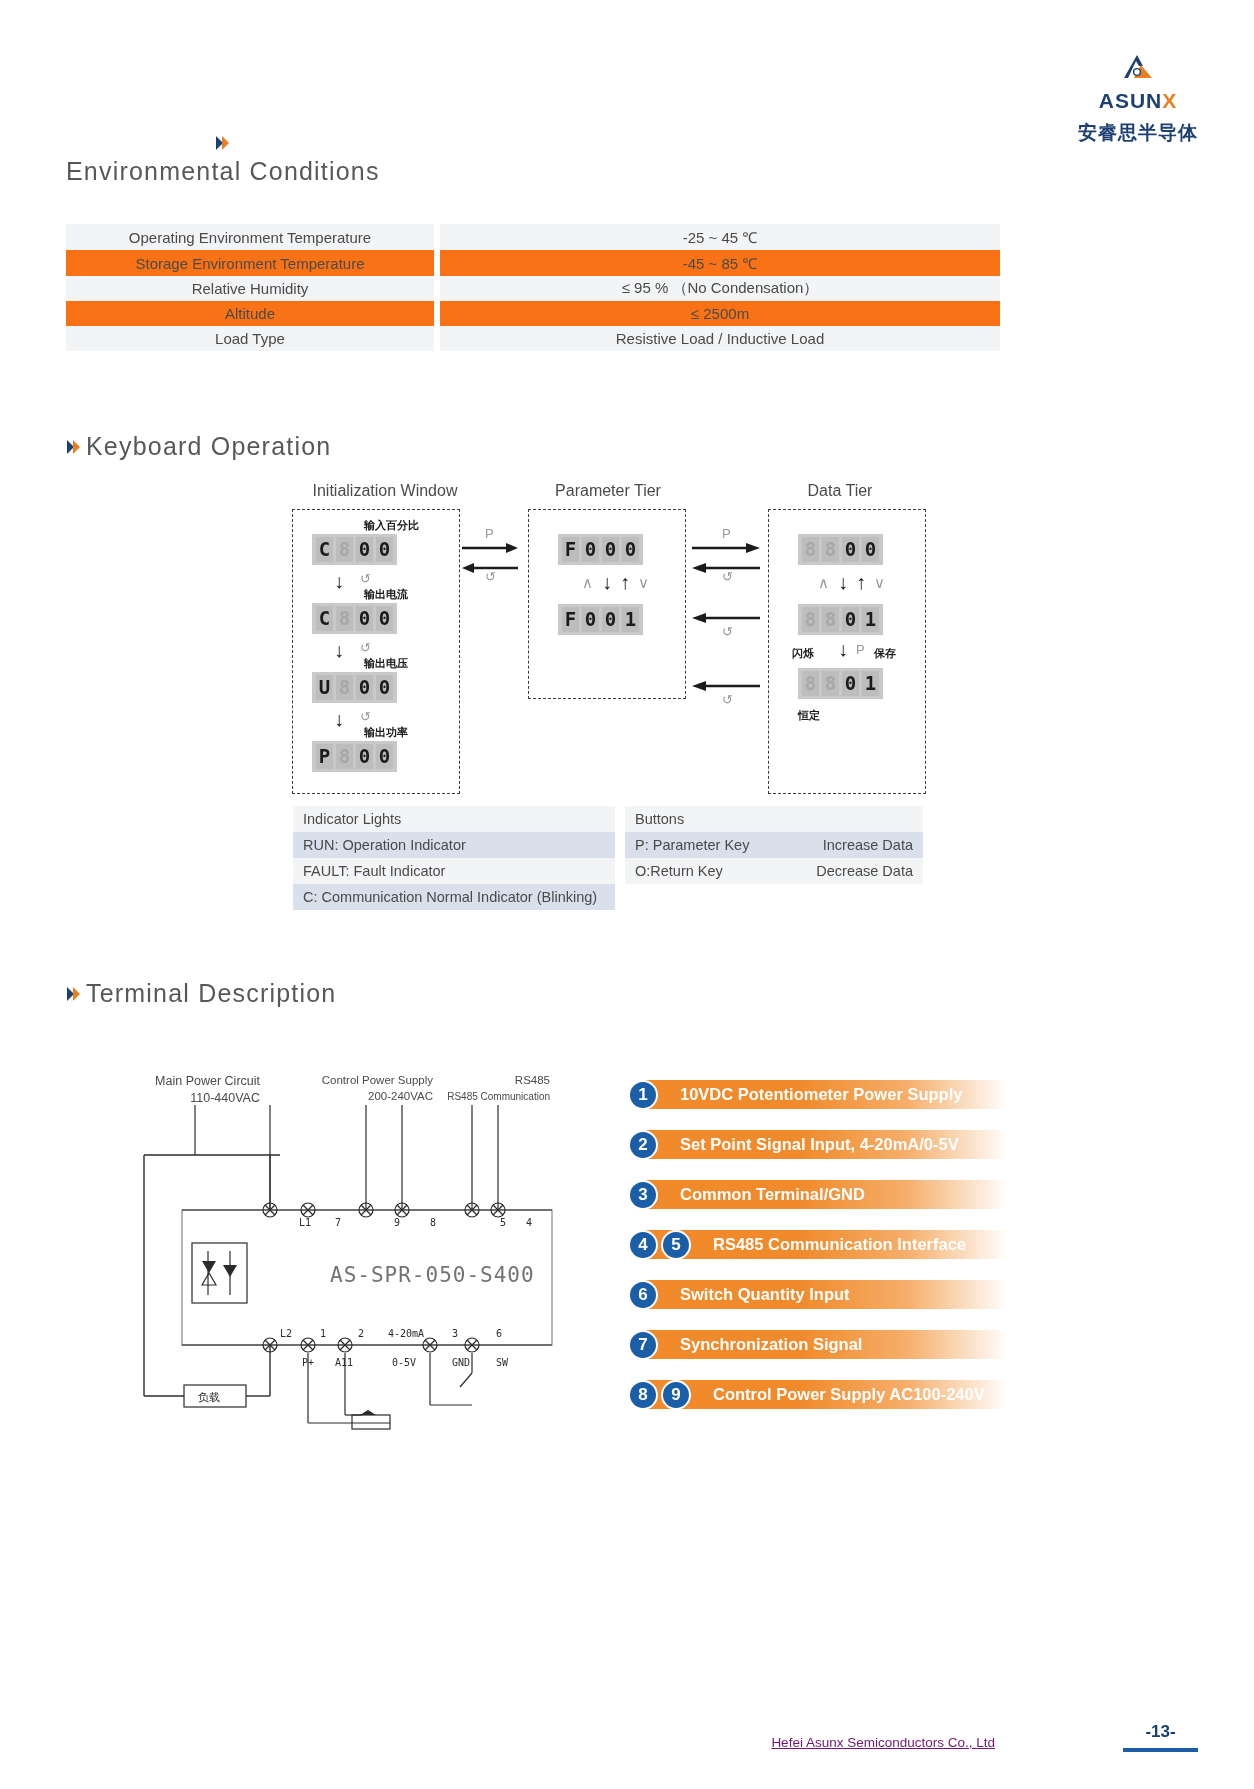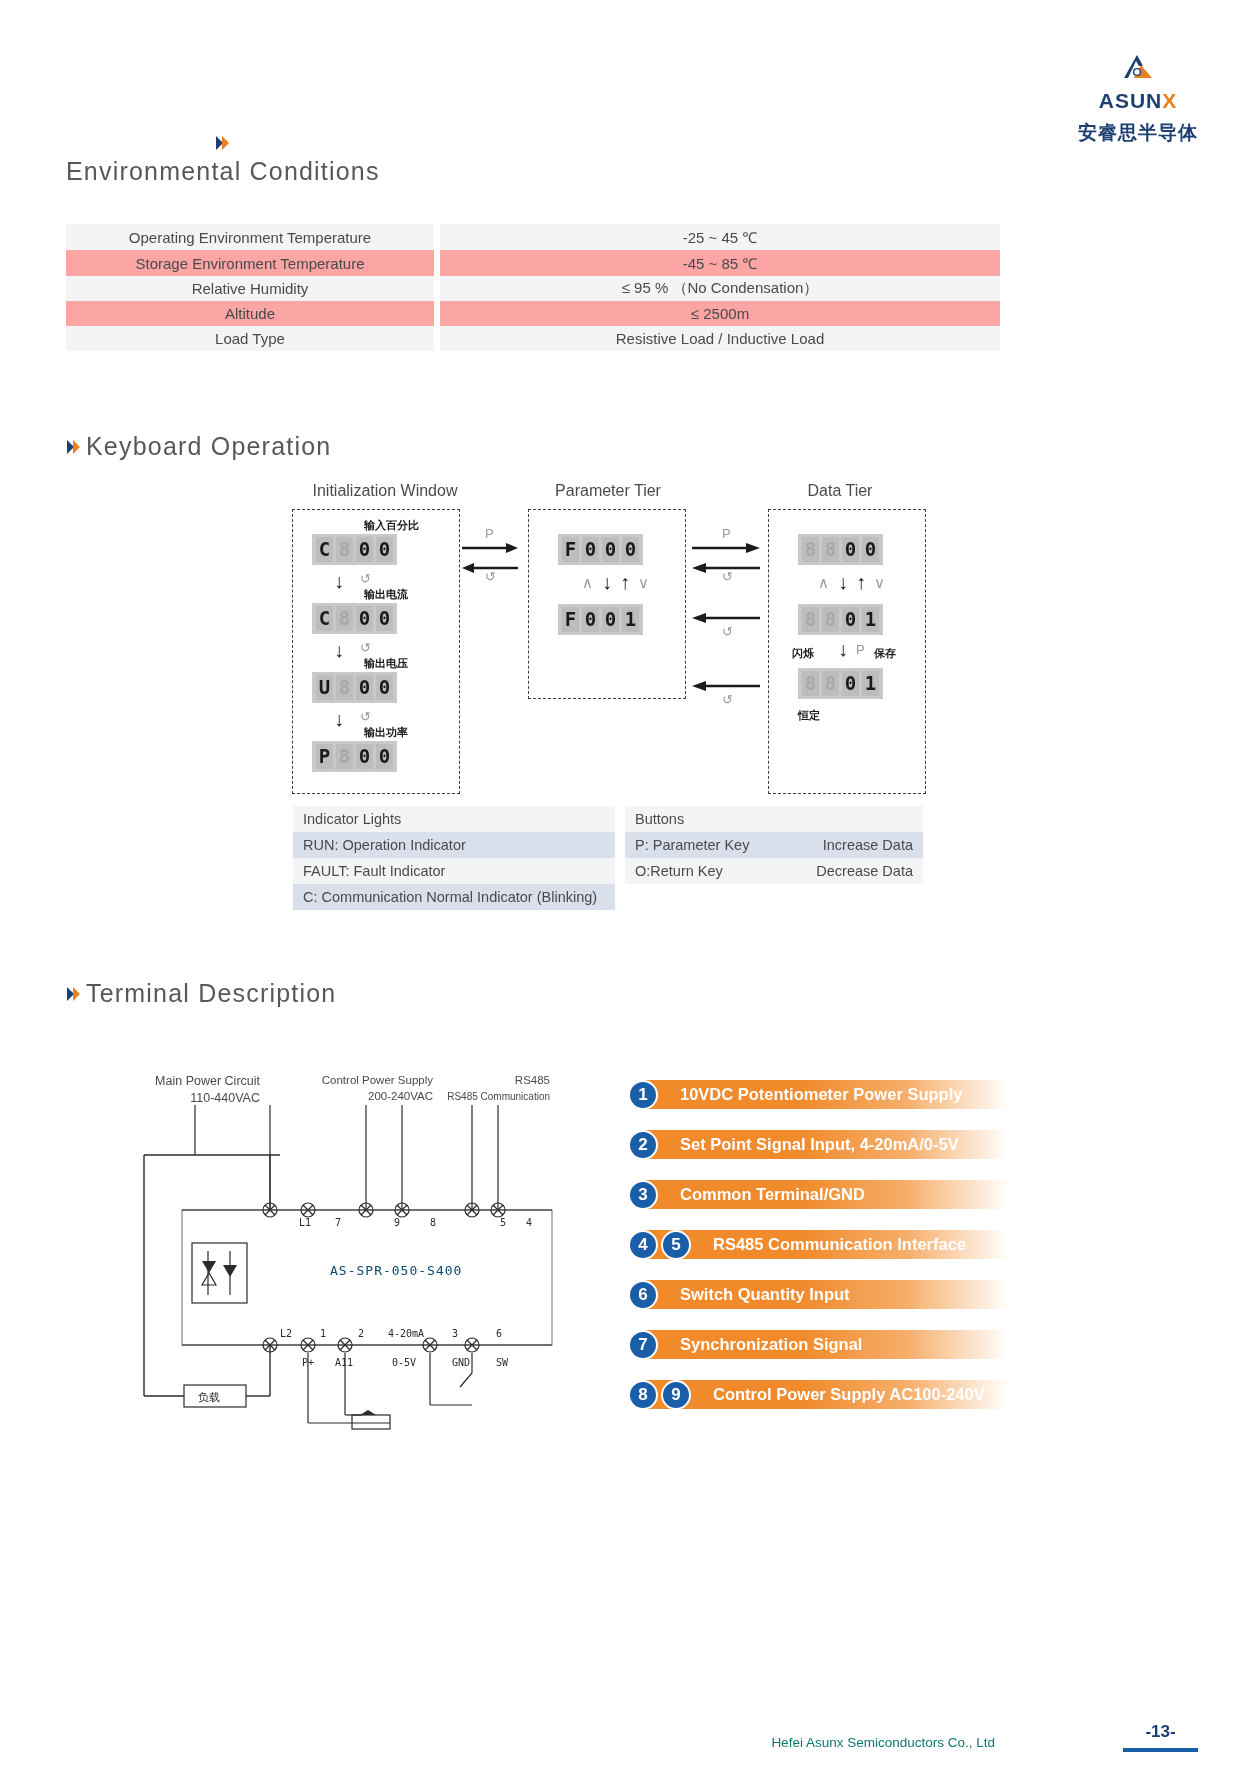--- a/index.html
+++ b/index.html
@@ -25,21 +25,21 @@
   .chev { display:inline-block; width:16px; height:20px; position:relative; }
   .sec-title { font-size:25px; color:#58585a; letter-spacing:1.2px; font-weight:400; }
 
   
   .spec-table { position:absolute; border-collapse:collapse; }
   .spec-table td { font-size:15px; color:#4a4a4a; height:25px; padding:3px 0; text-align:center; }
   .spec-table td.left { width:368px; }
   .spec-table td.divider { width:6px; background:#ffffff !important; padding:0; }
   .spec-table td.right { width:560px; }
   .row-a td { background:#f3f4f6; }
-  .row-b td { background:#fca5a5; }
+  .row-b td { background:#f97316; }
 
   
   .kb-wrap { position:absolute; left:290px; top:476px; width:640px; height:440px; }
   .kb-col-title { position:absolute; font-size:16px; color:#4a4a4a; text-align:center; }
   .panel { position:absolute; border:1.6px dashed #3d3d3d; }
   .led { background:#c9c9c9; display:inline-flex; padding:3px 4px; gap:3px; align-items:center; }
   .seg { font-family:"DejaVu Sans Mono", monospace; font-size:19px; font-weight:bold; color:#1b1b1b;
          background:#bdbdbd; width:17px; height:25px; line-height:25px; text-align:center; }
   .seg.dim { color:#a8a8a8; }
   .cn-lbl { font-size:11px; font-weight:bold; color:#1b1b1b; font-family:"DejaVu Sans", sans-serif; }
@@ -49,38 +49,38 @@
   
   .mini-table { position:absolute; border-collapse:collapse; }
   .mini-table td { font-size:14.5px; color:#4a4a4a; padding:5px 10px; }
   .mt-a td { background:#f3f4f6; }
   .mt-b td { background:#d9dfeb; }
 
   
   .term-diagram { position:absolute; left:130px; top:1065px; width:460px; height:400px; }
   .td-lbl { position:absolute; font-size:12.5px; color:#4a4a4a; text-align:right; line-height:1.35; }
   .td-small { position:absolute; font-size:10px; color:#2b2b2b; font-family:"DejaVu Sans Mono", monospace; }
-  .term-model { position:absolute; font-size:13px; letter-spacing:1px; color:#0c4a6e;
+  .term-model { position:absolute; font-size:21px; letter-spacing:1px; color:#737373;
                 font-family:"DejaVu Sans Mono", monospace; }
 
   
   .legend { position:absolute; left:628px; top:1078px; width:380px; }
   .lgd-row { position:relative; height:33px; margin-bottom:17px; display:flex; align-items:center; }
   .lgd-bar { position:absolute; left:18px; top:2px; height:29px; width:362px;
              background:linear-gradient(to right,#f08a2a 0%,#f08a2a 42%,#f6ae6a 72%,#ffffff 100%); }
   .lgd-num { position:relative; z-index:3; width:30px; height:30px; border-radius:50%;
              background:#1b5ea8; color:#fff; font-size:17px; font-weight:bold;
              display:flex; align-items:center; justify-content:center;
              border:2px solid #fff; flex:0 0 auto; }
   .lgd-num + .lgd-num { margin-left:3px; }
   .lgd-txt { position:relative; z-index:3; margin-left:22px; color:#ffffff;
              font-size:16.5px; font-weight:bold; white-space:nowrap; }
 
   
-  .footer-txt { position:absolute; right:259px; top:1735px; font-size:13.5px; color:#0f766e; }
+  .footer-txt { position:absolute; right:259px; top:1735px; font-size:13.5px; color:#701a75;text-decoration:underline; }
   .page-num { position:absolute; right:56px; top:1722px; width:75px; text-align:center;
               font-size:17px; font-weight:bold; color:#1b3f72; }
   .page-rule { position:absolute; right:56px; top:1748px; width:75px; height:4px; background:#1b5ea8; }
 </style>
 </head>
 <body>
 
 <div class="logo-wrap">
   <span class="logo-mark">
     <svg width="34" height="30" viewBox="0 0 34 30">

